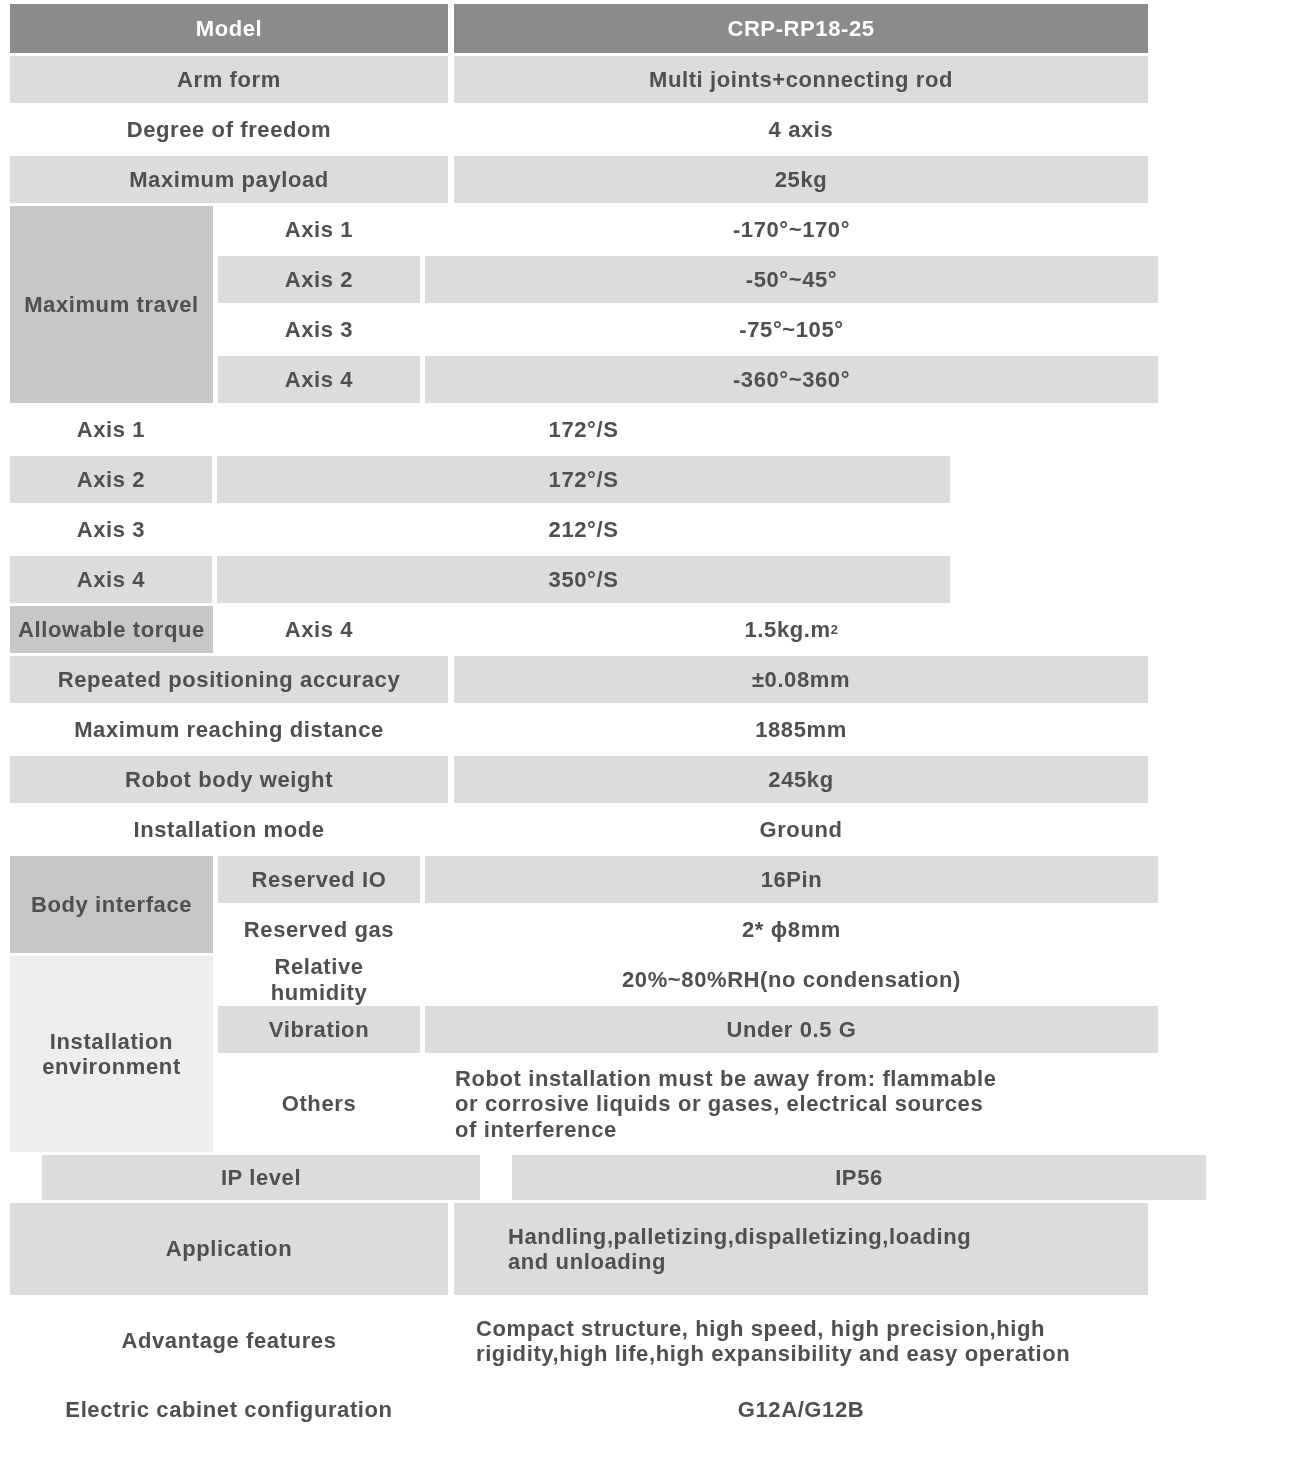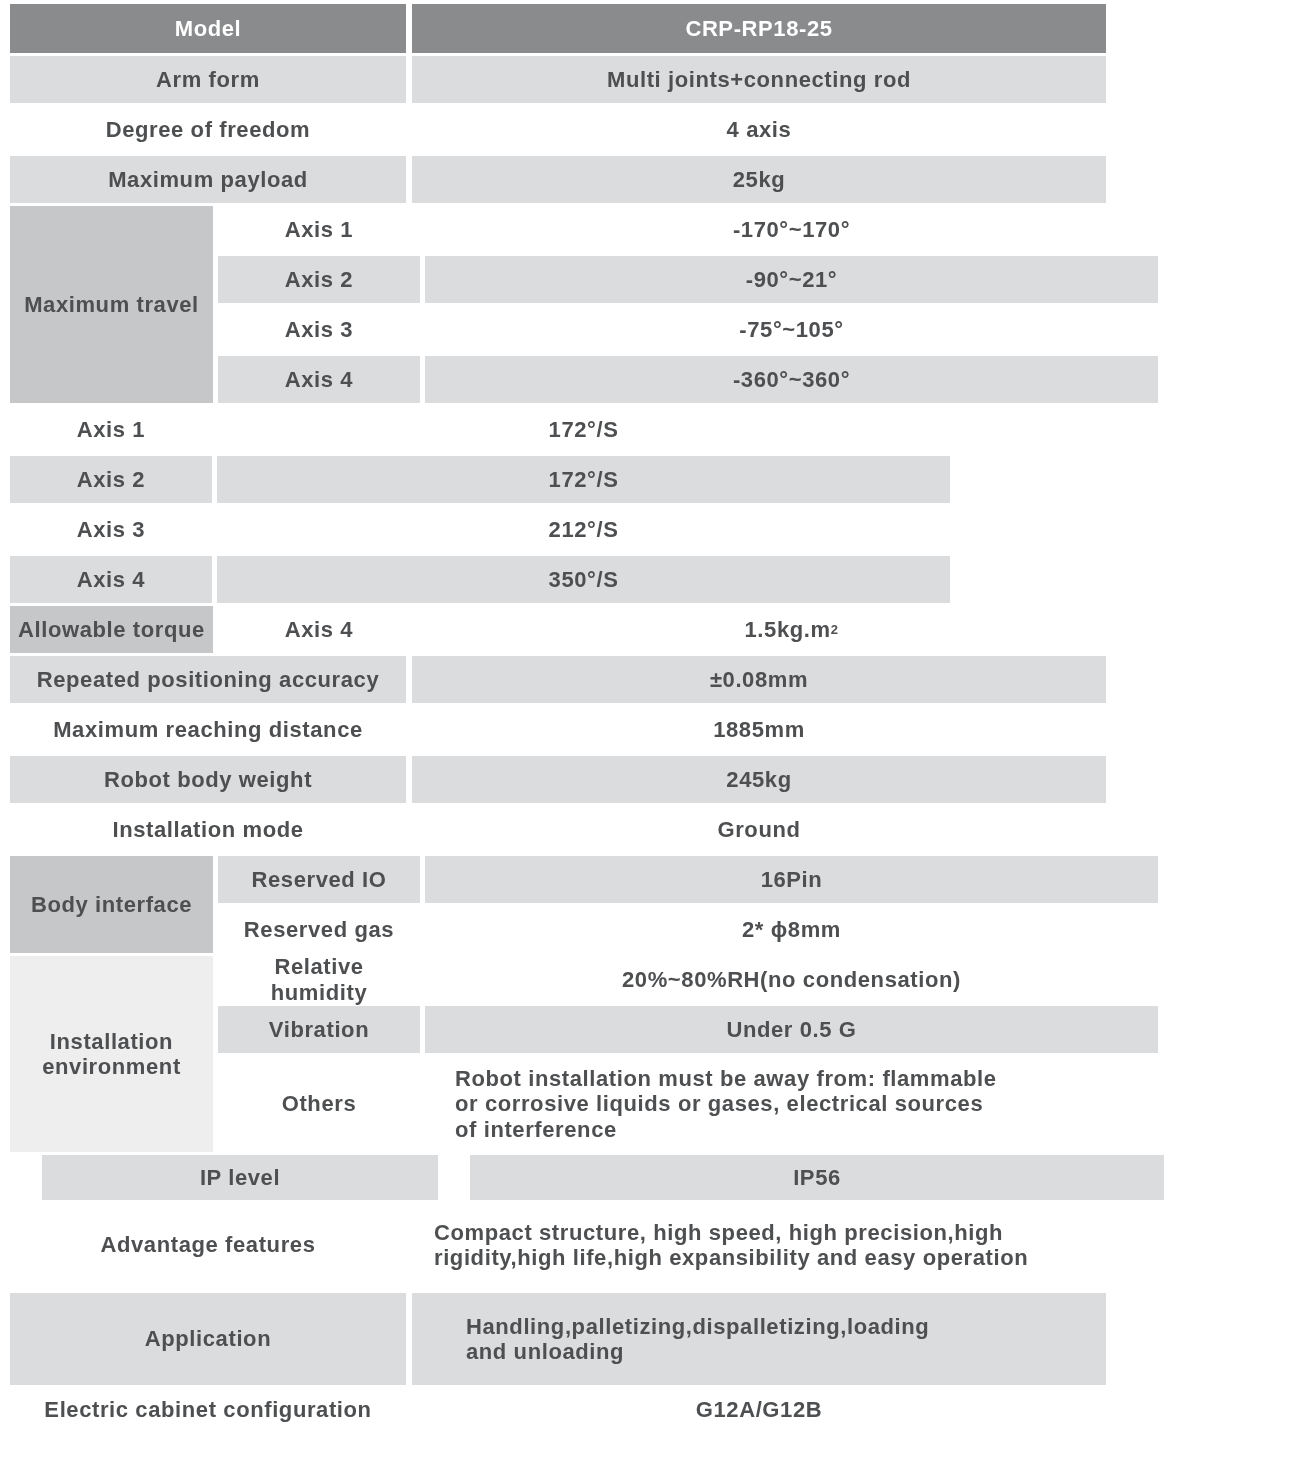--- a/index.html
+++ b/index.html
@@ -8,21 +8,21 @@
     font-family:"Liberation Sans", sans-serif;
     color:#4d4f51;
   }
   .sheet{padding:4px 0 0 10px;}
   .cell{
     display:flex;align-items:center;justify-content:center;
     text-align:center;font-weight:700;font-size:22px;letter-spacing:.6px;
     line-height:1.15;box-sizing:border-box;
   }
   .row{display:flex;margin-bottom:3px;}
-  .lab{width:396px;}
+  .lab{width:438px;}
   .val{width:694px;margin-left:6px;}
   .h-model{height:49px;}
   .h-std{height:47px;}
   .h-ip{height:45px;margin-left:32px;}
   .h-adv{height:84px;}
   .h-app{height:92px;}
   .h-last{height:42px;}
   .group{display:flex;margin-bottom:3px;}
   .gcell{width:203px;margin-right:5px;padding:0 8px;}
   .gbody{display:flex;flex-direction:column;}
@@ -65,21 +65,21 @@
 
   <div class="group">
     <div class="cell gcell bg-mid">Maximum travel</div>
     <div class="gbody">
       <div class="subrow">
         <div class="cell sublab h-std">Axis 1</div>
         <div class="cell subval h-std">-170°~170°</div>
       </div>
       <div class="subrow">
         <div class="cell sublab h-std bg-row">Axis 2</div>
-        <div class="cell subval h-std bg-row">-90°~21°</div>
+        <div class="cell subval h-std bg-row">-50°~45°</div>
       </div>
       <div class="subrow">
         <div class="cell sublab h-std">Axis 3</div>
         <div class="cell subval h-std">-75°~105°</div>
       </div>
       <div class="subrow">
         <div class="cell sublab h-std bg-row">Axis 4</div>
         <div class="cell subval h-std bg-row">-360°~360°</div>
       </div>
     </div>
@@ -169,28 +169,28 @@
         <div class="cell subval h-oth left">Robot installation must be away from: flammable or corrosive liquids or gases, electrical sources of interference</div>
       </div>
     </div>
   </div>
 
   <div class="row">
     <div class="cell lab h-ip bg-row">IP level</div>
     <div class="cell val h-ip bg-row">IP56</div>
   </div>
 
+  <div class="row" style="margin-bottom:4px;">
+    <div class="cell lab h-app bg-row">Application</div>
+    <div class="cell val h-app bg-row left" style="padding-left:54px;padding-right:220px;">Handling,palletizing,dispalletizing,loading and unloading</div>
+  </div>
+
   <div class="row" style="margin-bottom:6px;">
     <div class="cell lab h-adv">Advantage features</div>
     <div class="cell val h-adv left" style="padding-left:22px;padding-right:10px;">Compact structure, high speed, high precision,high rigidity,high life,high expansibility and easy operation</div>
-  </div>
-
-  <div class="row" style="margin-bottom:4px;">
-    <div class="cell lab h-app bg-row">Application</div>
-    <div class="cell val h-app bg-row left" style="padding-left:54px;padding-right:220px;">Handling,palletizing,dispalletizing,loading and unloading</div>
   </div>
 
   <div class="row">
     <div class="cell lab h-last">Electric cabinet configuration</div>
     <div class="cell val h-last">G12A/G12B</div>
   </div>
 
 </div>
 
 </body></html>

